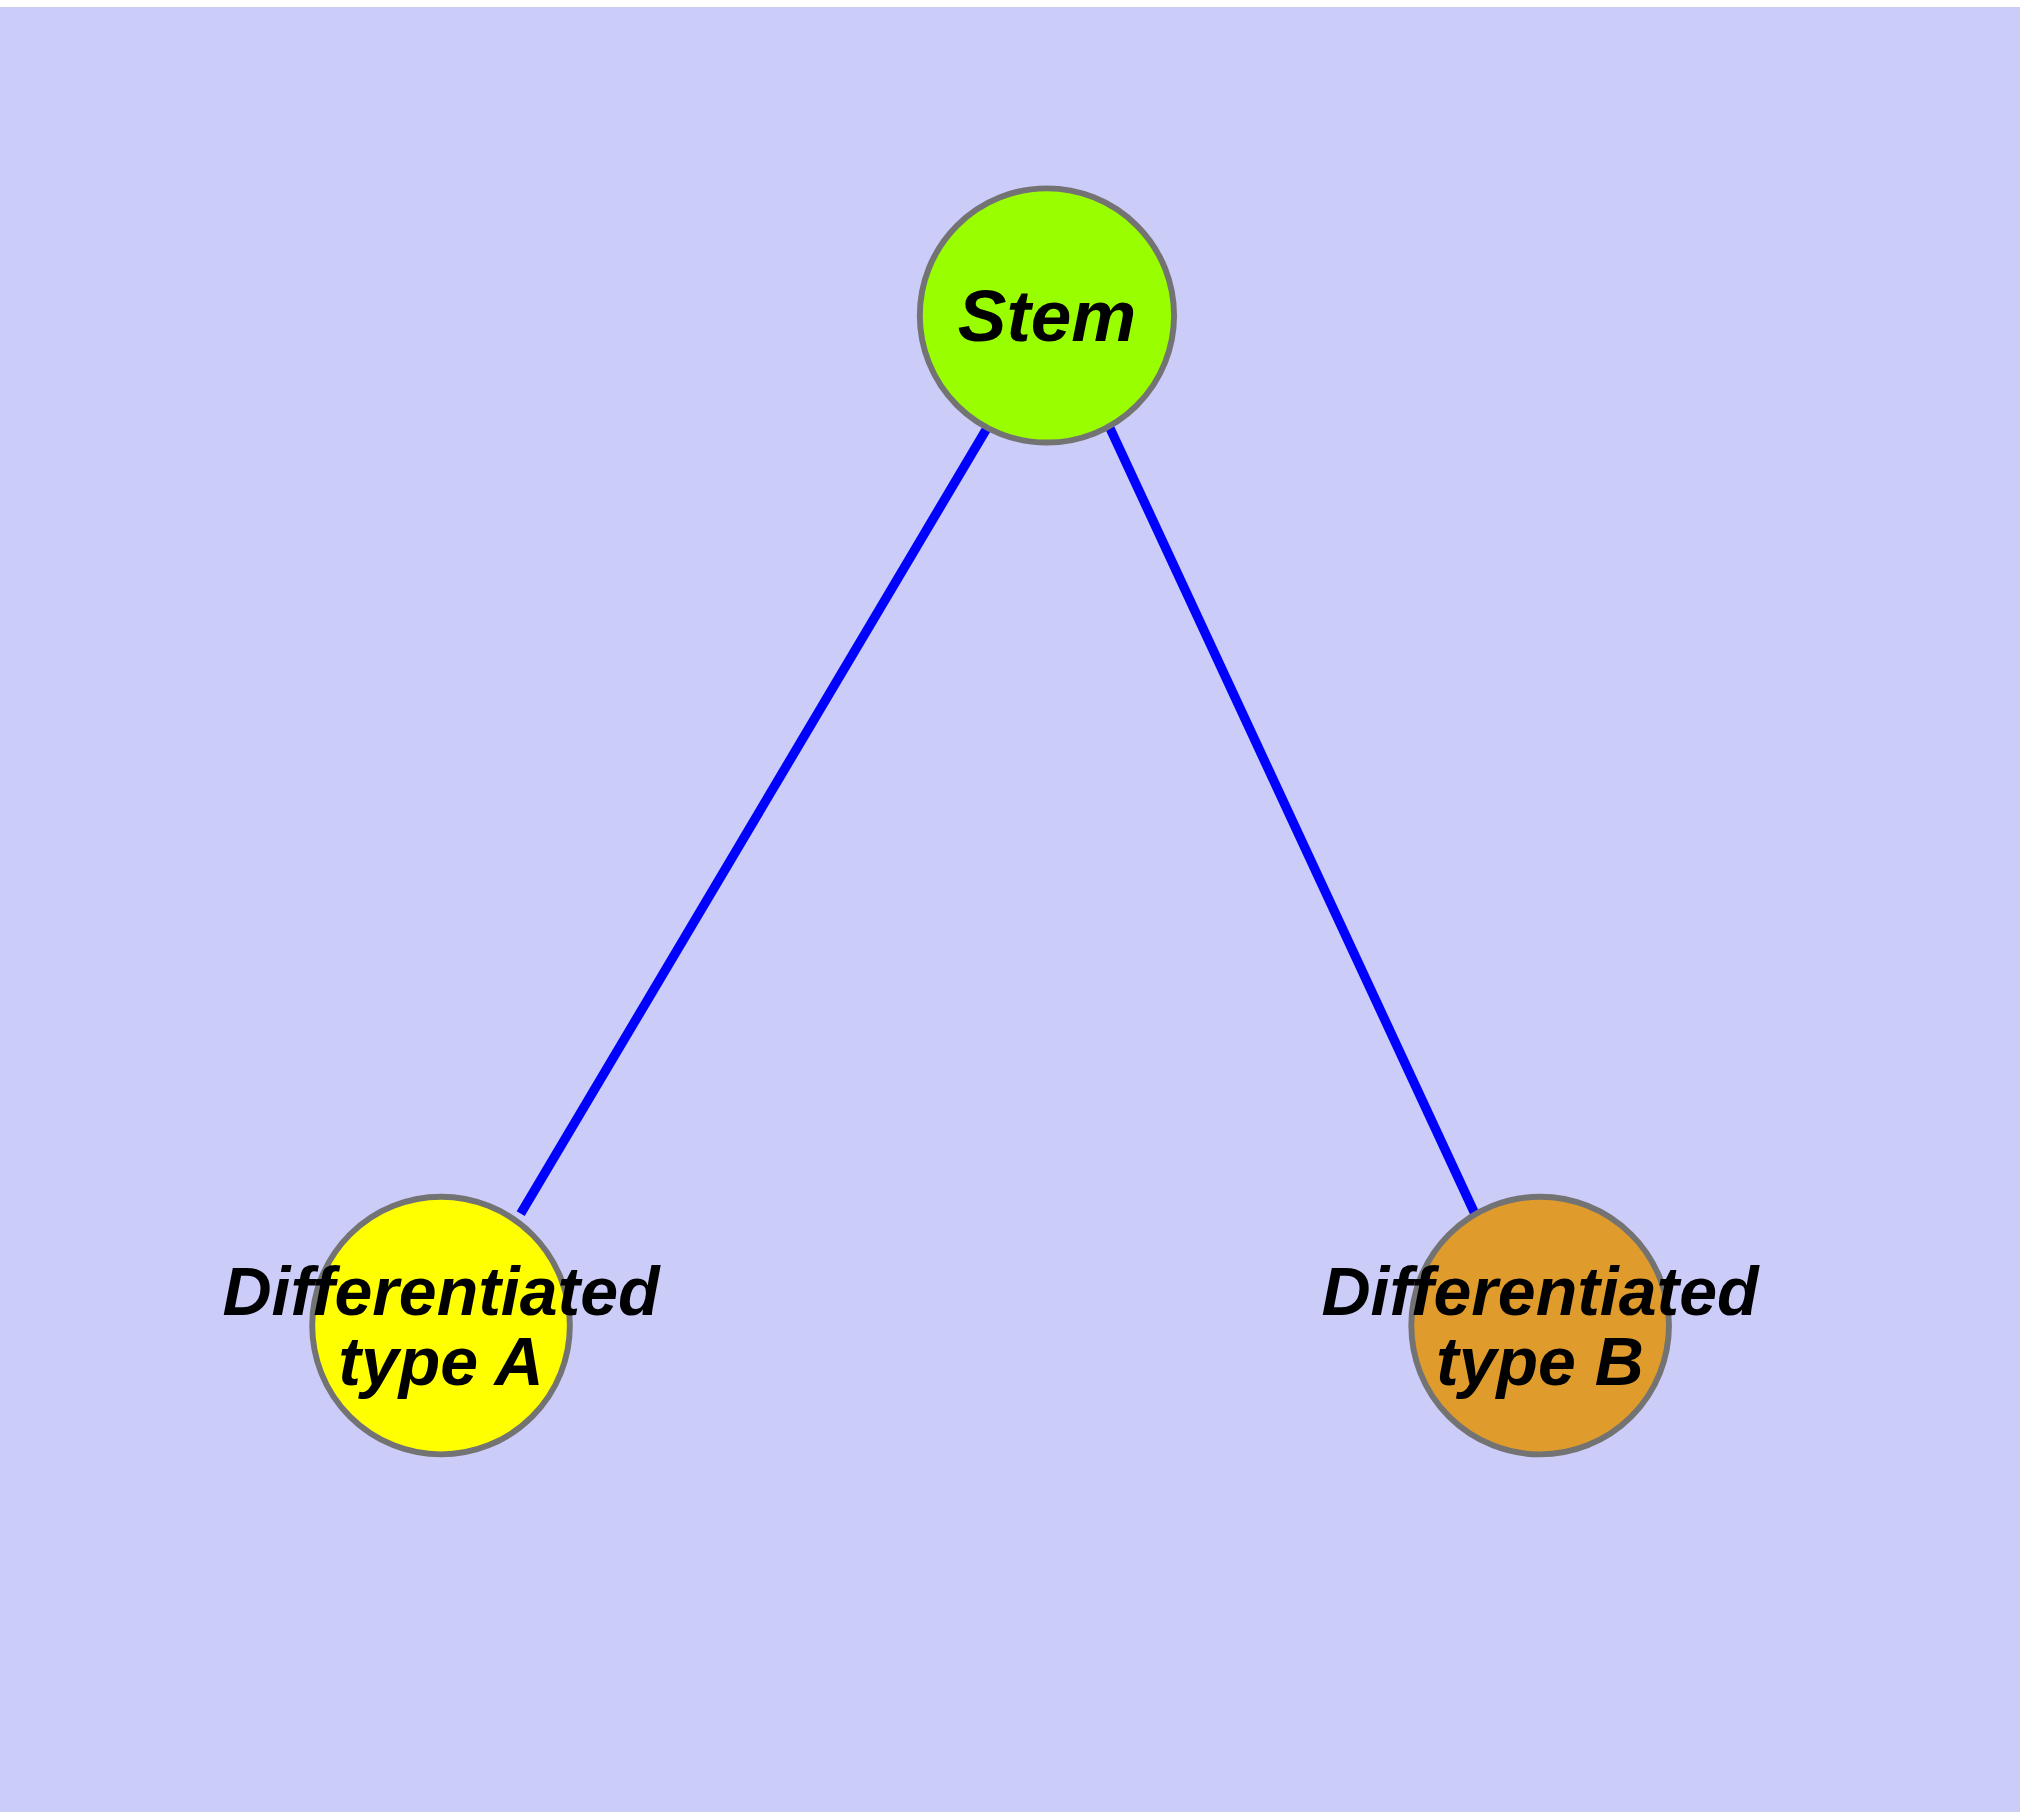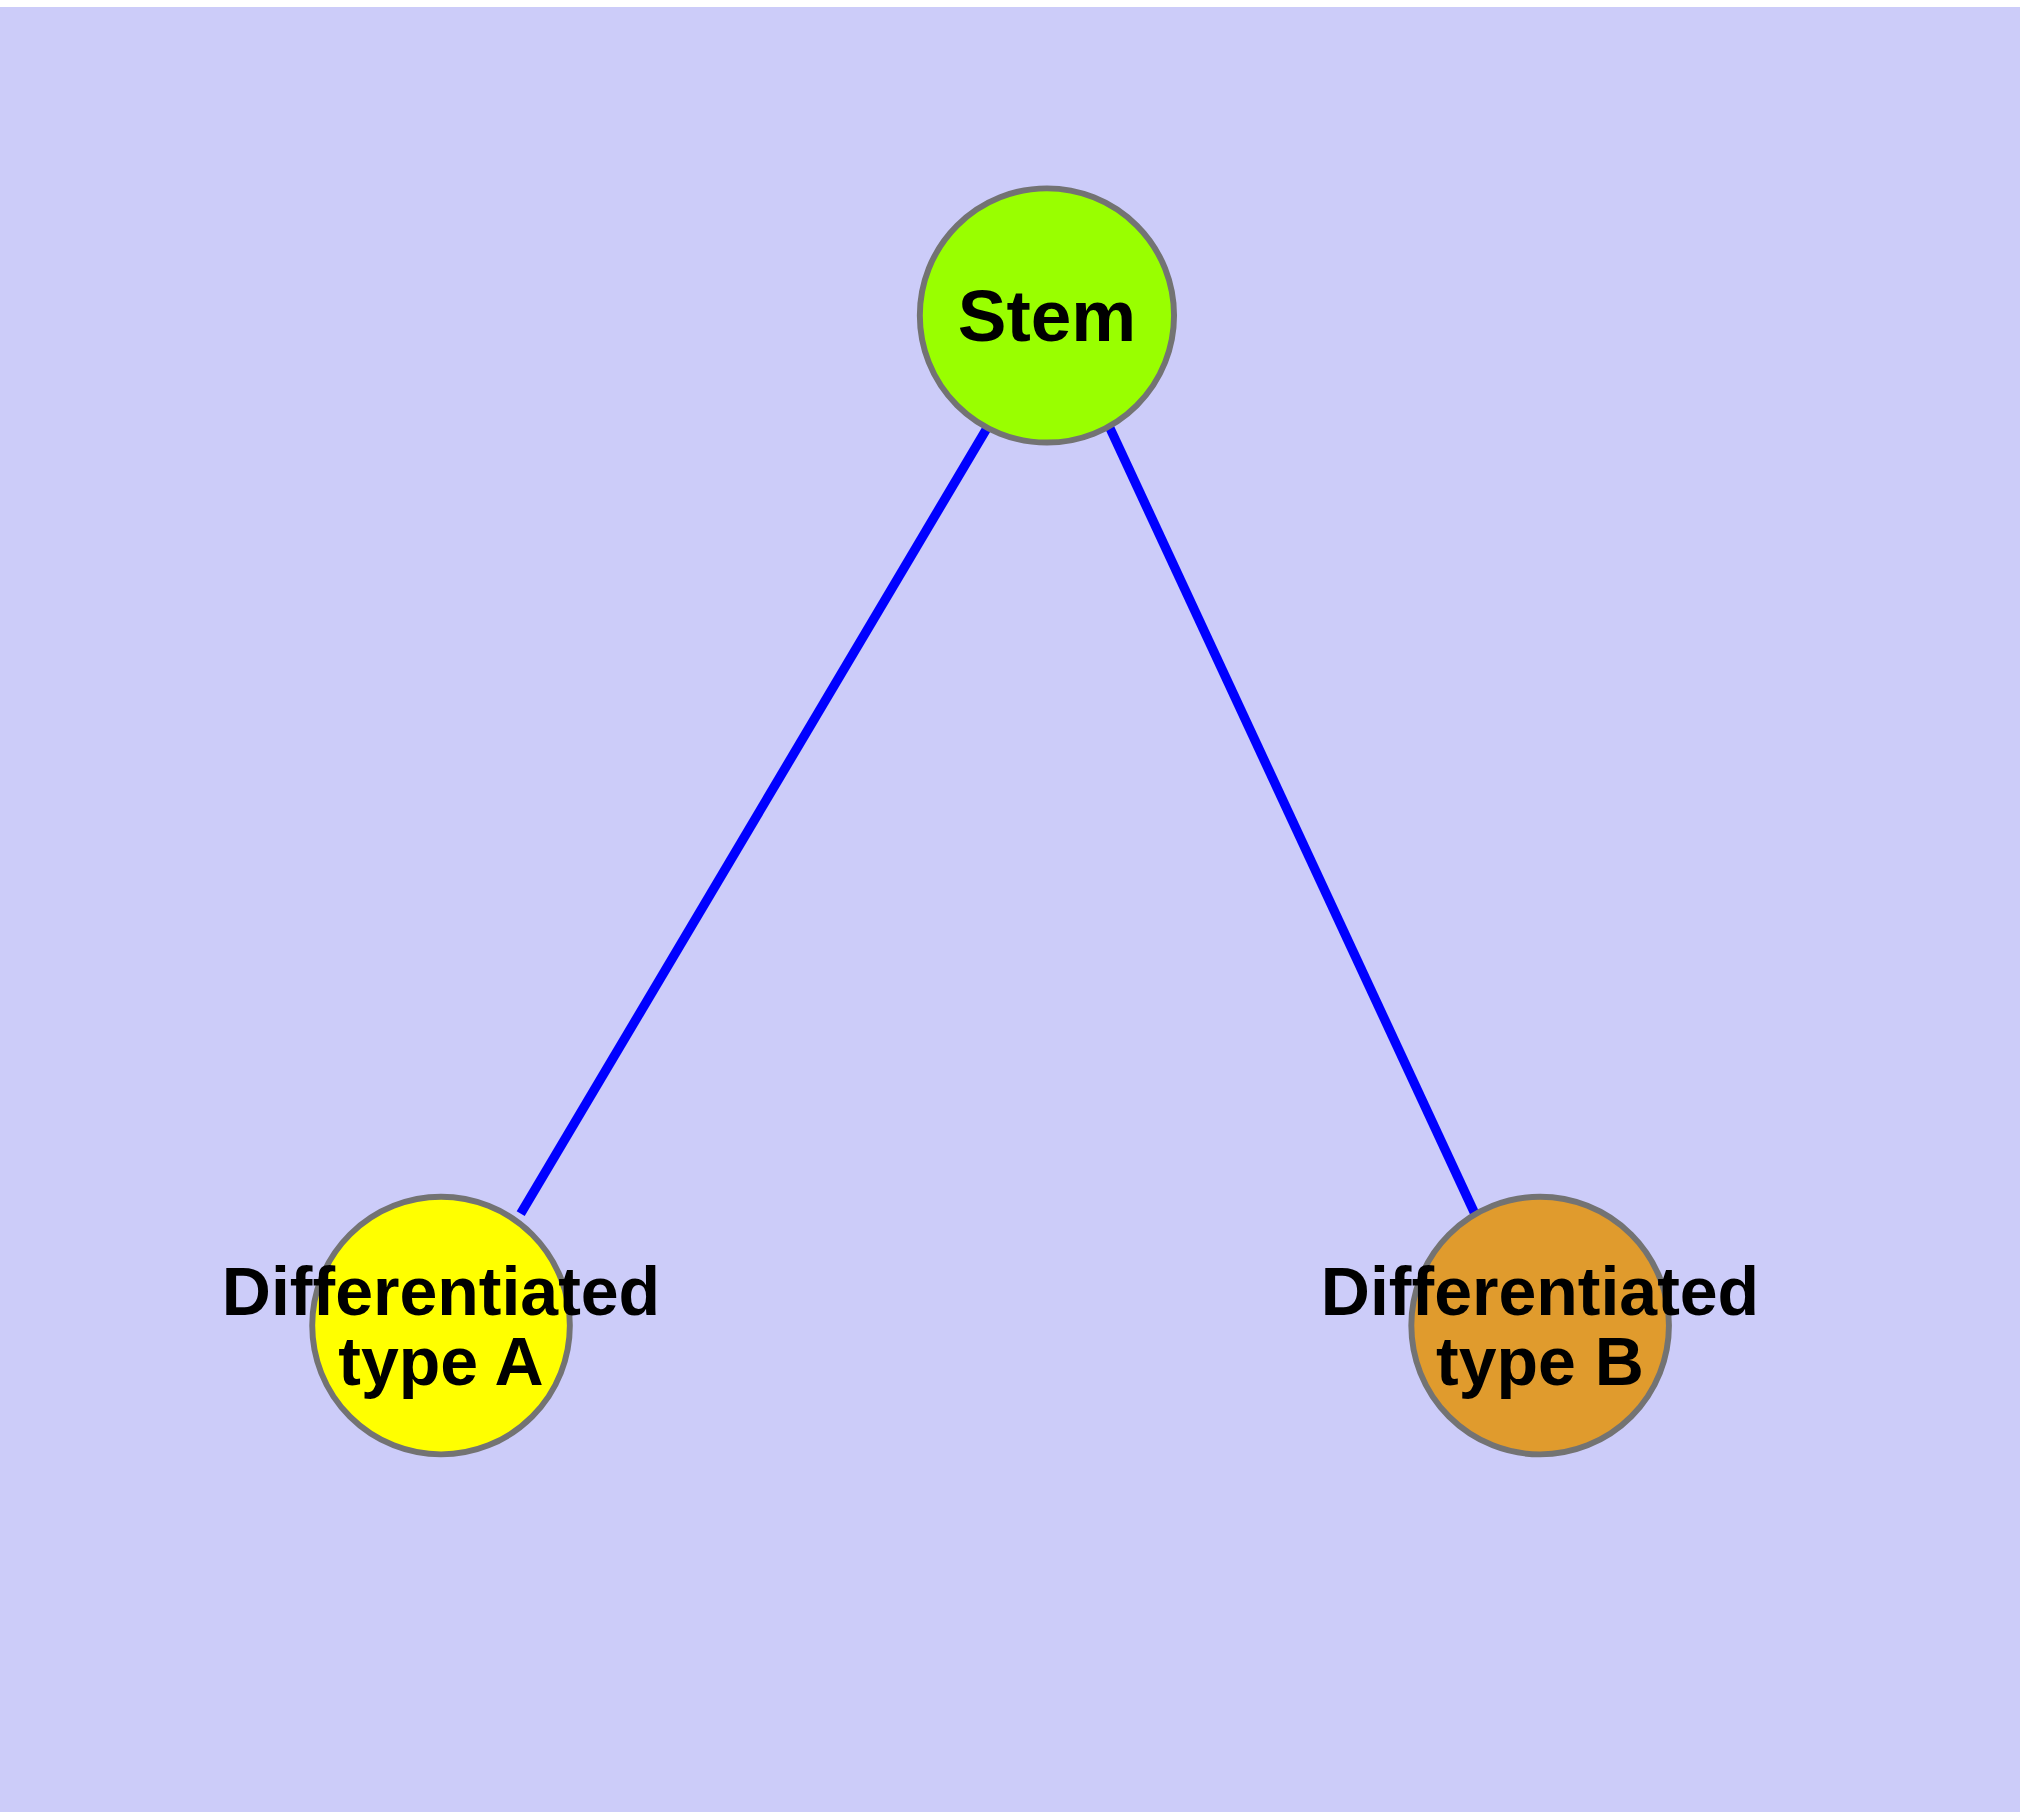--- a/index.html
+++ b/index.html
@@ -45,21 +45,21 @@
     font-size: 73px;
   }
   .node-label.small {
     font-size: 68px;
   }
 </style>
 </head>
 <body>
 
 <div id="canvas" style="width: 2021px; height: 1812px; background: rgb(255, 255, 255);">
-  <div id="plot-area" style="background: rgb(204, 204, 249);">
+  <div id="plot-area" style="background: rgb(204, 204, 249); font-style: italic;">
 
     <svg id="graph-svg" viewBox="0 0 2384 2130">
       <g id="edges-group">
           <line x1="1166" y1="494" x2="614" y2="1424" stroke="#0000ff" stroke-width="11" stroke-linecap="butt"></line>
           <line x1="1308" y1="494" x2="1740" y2="1424" stroke="#0000ff" stroke-width="11" stroke-linecap="butt"></line>
         </g>
       <g id="nodes-group">
           <circle cx="1235" cy="364" r="150" fill="#99ff00" stroke="#737373" stroke-width="7"></circle>
           <circle cx="520" cy="1556" r="152" fill="#ffff00" stroke="#737373" stroke-width="7"></circle>
           <circle cx="1817" cy="1556" r="152" fill="#e09b2d" stroke="#737373" stroke-width="7"></circle>

